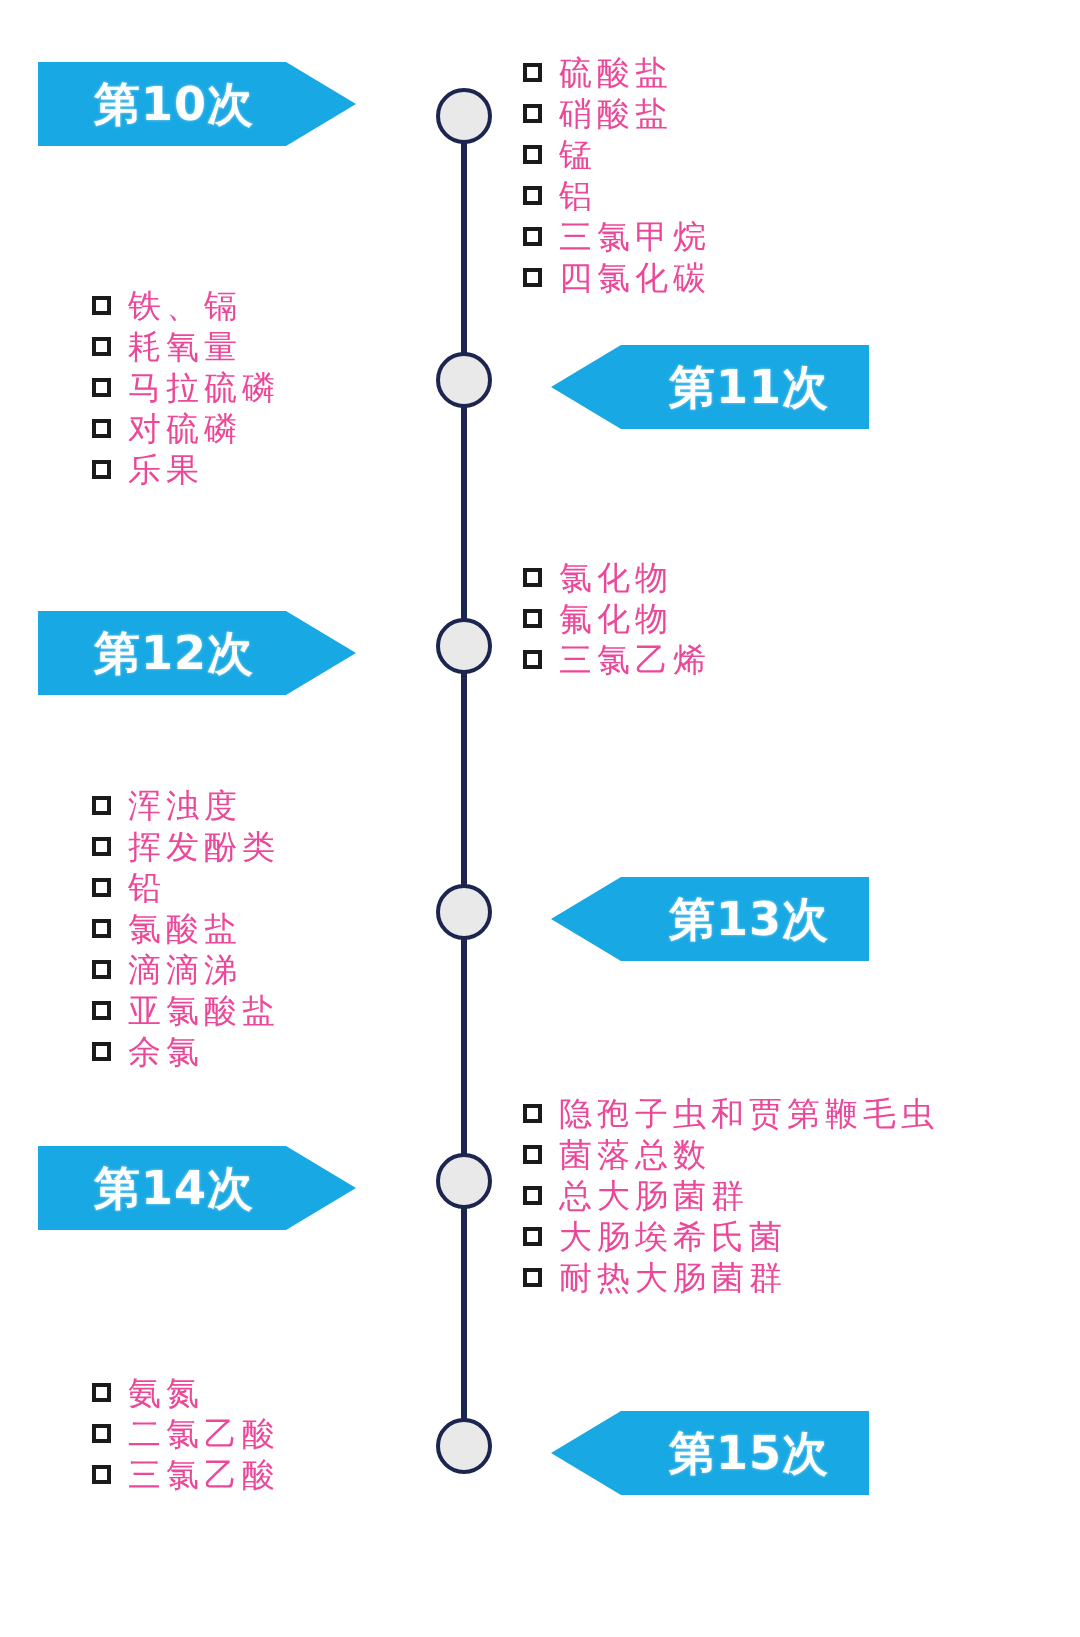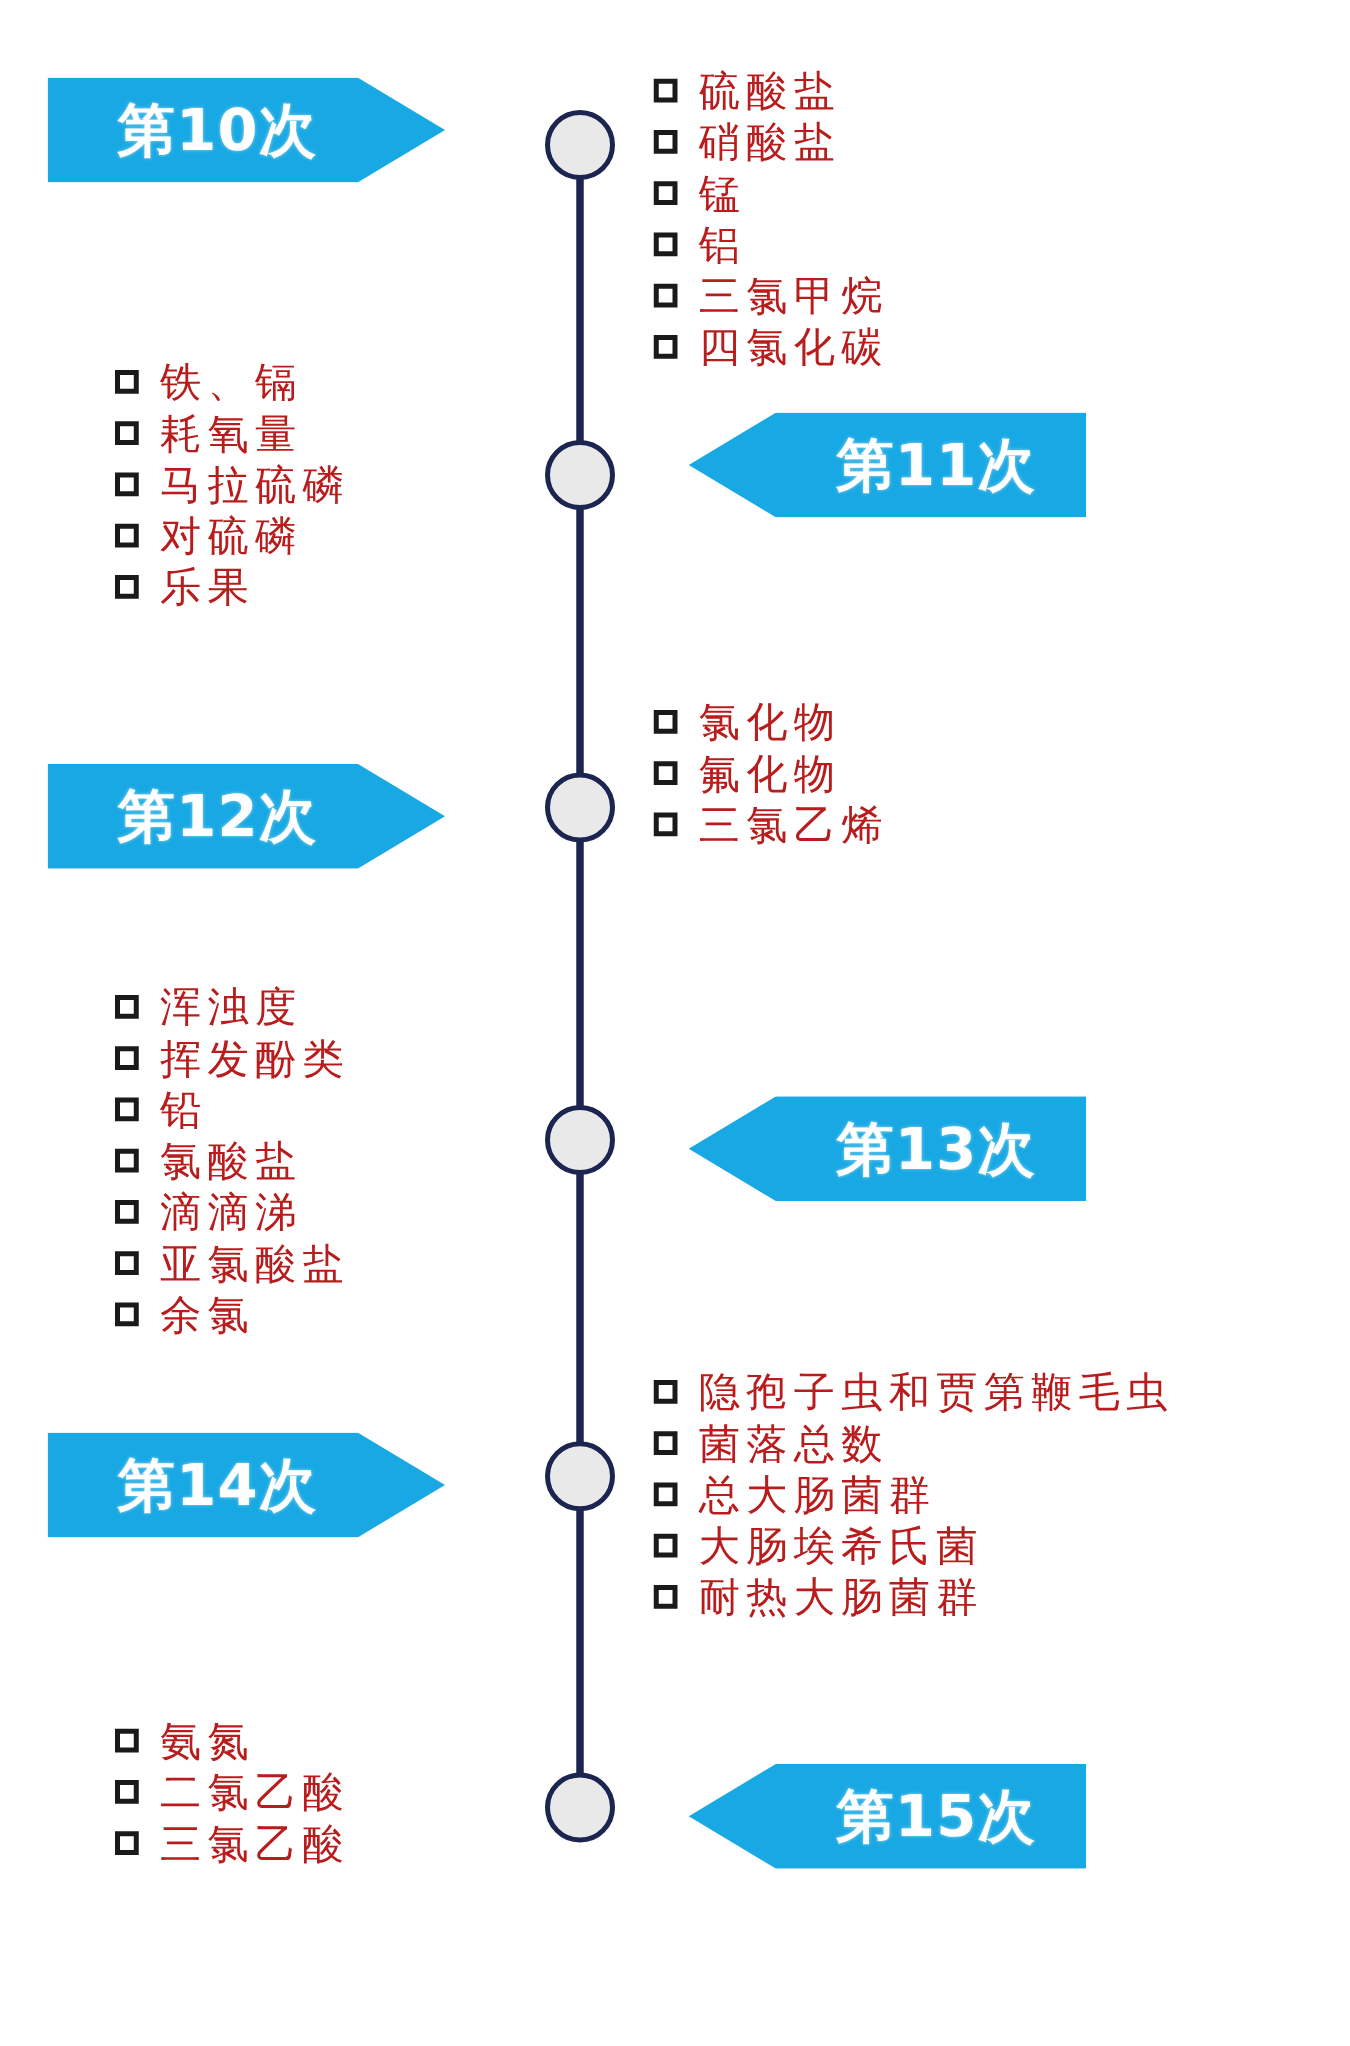--- a/index.html
+++ b/index.html
@@ -92,21 +92,21 @@
   .checkbox {
     width: 19px;
     height: 19px;
     border: 4px solid #1a1a1a;
     box-sizing: border-box;
     flex: 0 0 auto;
     margin-right: 17px;
   }
   .check-text {
     font-size: 33px;
-    color: #b91c1c;
+    color: #ec4899;
     letter-spacing: 5px;
     line-height: 1;
     white-space: nowrap;
     font-family: "DejaVu Sans", "Liberation Sans", sans-serif;
   }
 
   .list-left  { left: 92px; text-align: center;  }
   .list-right { left: 523px; }
 </style>
 </head>
@@ -140,21 +140,21 @@
         </div>
         <div class="check-item">
           <span class="checkbox"></span>
           <span class="check-text">三氯甲烷</span>
         </div>
         <div class="check-item">
           <span class="checkbox"></span>
           <span class="check-text">四氯化碳</span>
         </div>
       </div>
-      <div class="banner right" style="top: 330px;">
+      <div class="banner right" style="top: 345px;">
         <span class="banner-label">第11次</span>
       </div>
       <div class="node" style="top: 352px;"></div>
       <div class="checklist list-left" style="top: 285px;">
         <div class="check-item">
           <span class="checkbox"></span>
           <span class="check-text">铁、镉</span>
         </div>
         <div class="check-item">
           <span class="checkbox"></span>

